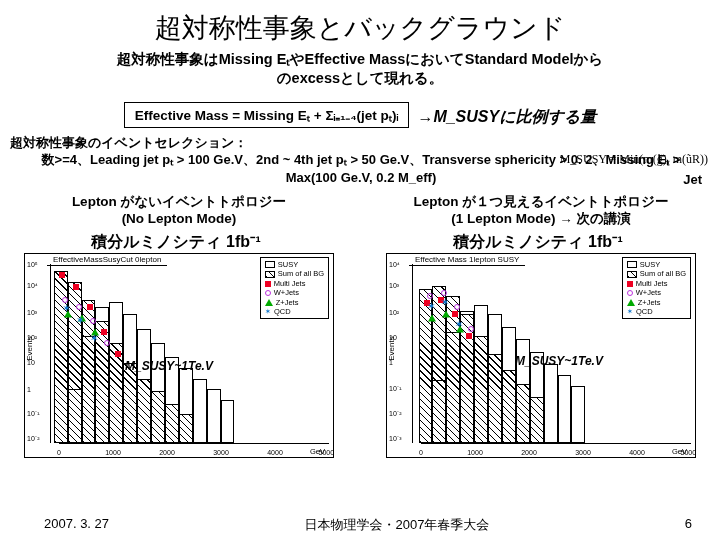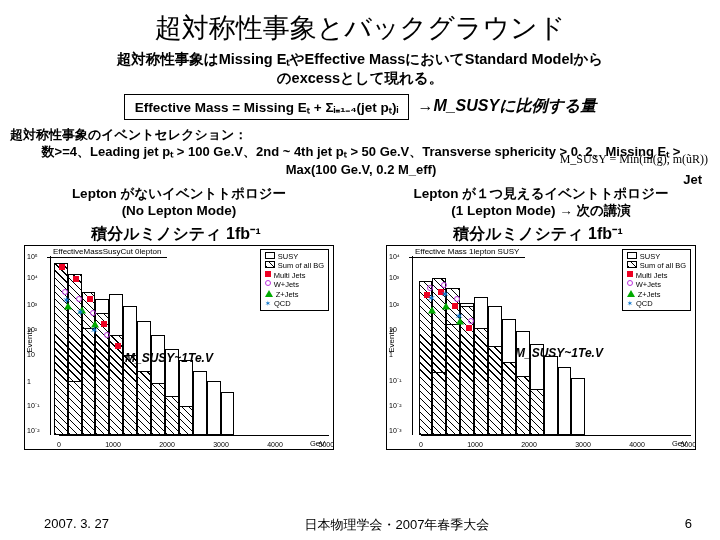--- a/index.html
+++ b/index.html
@@ -21,23 +21,23 @@
   .subtitle {
     text-align: center;
     font-size: 14.5px;
     font-weight: bold;
     padding: 0 30px 6px 30px;
     line-height: 1.3;
   }
   .formula-row {
     display: flex;
     justify-content: center;
-    align-items: center;
+    align-items: flex-end;
     gap: 8px;
-    margin: 0 0 6px 0;
+    margin: 8px 0 6px 0;
   }
   .formula-box {
     border: 1.5px solid #000;
     padding: 3px 10px;
     font-size: 13.5px;
     font-weight: bold;
   }
   .formula-note {
     font-size: 16px;
     font-weight: bold;
@@ -126,21 +126,21 @@
   .m-st { color:#17c; font-size:11px; line-height:6px; transform:translate(-50%,40%); background:none;}
   .legend {
     position:absolute;
     right:4px; top:3px;
     border:1px solid #000;
     background:#fff;
     font-size:7.5px;
     padding:2px 4px;
     line-height:1.25;
   }
-  .legend div{ display:flex; align-items:flex-start; gap:3px;}
+  .legend div{ display:flex; align-items:center; gap:3px;}
   .lg-sw { width:10px; height:7px; border:1px solid #000; display:inline-block;}
   .annot {
     position:absolute;
     font-size:12px;
     font-weight:bold;
     font-style: italic;
   }
   .footer {
     position:absolute;
     bottom:6px; left:16px; right:0;

